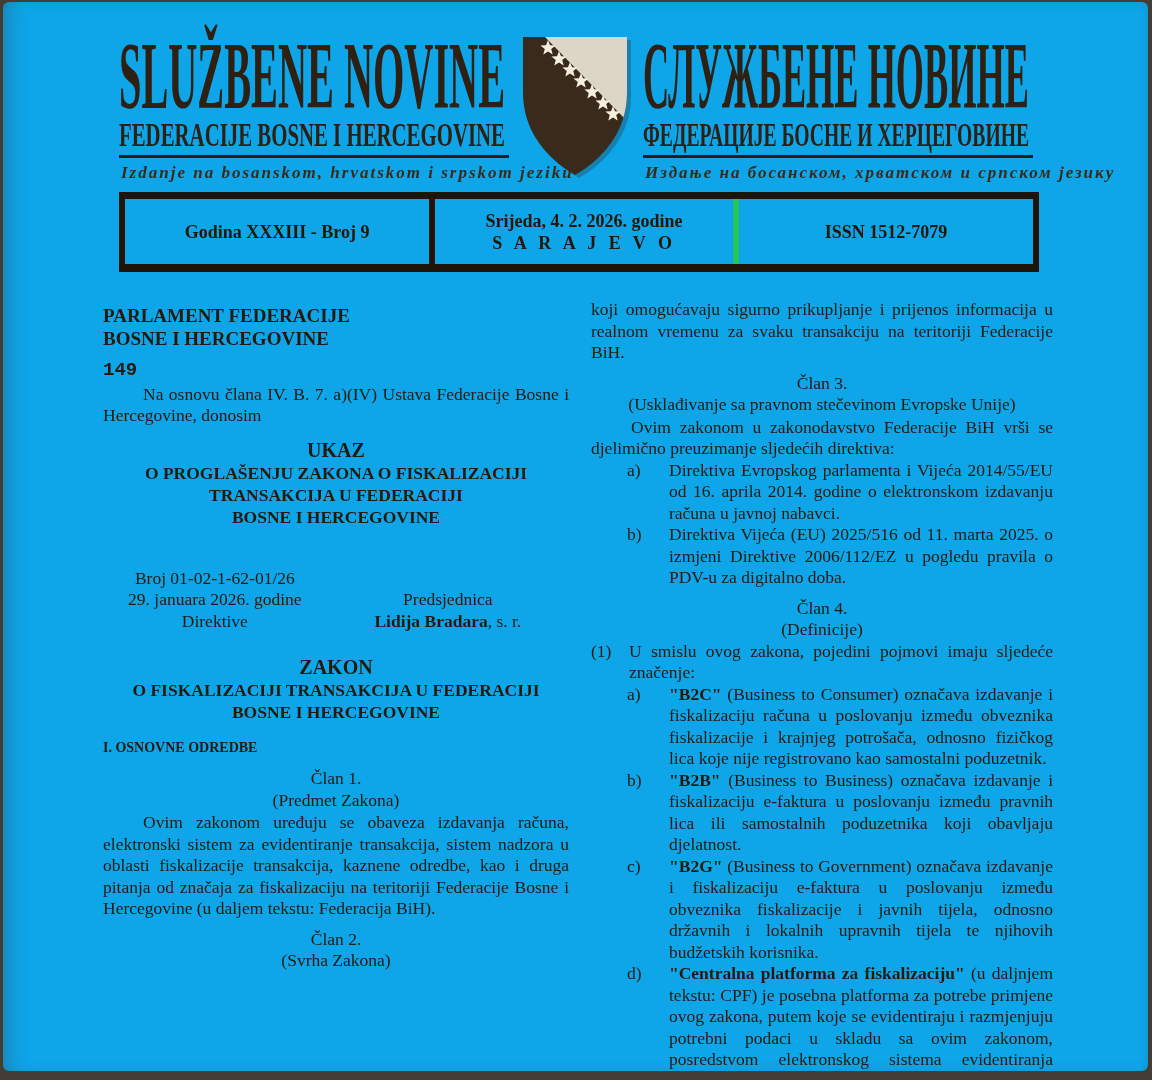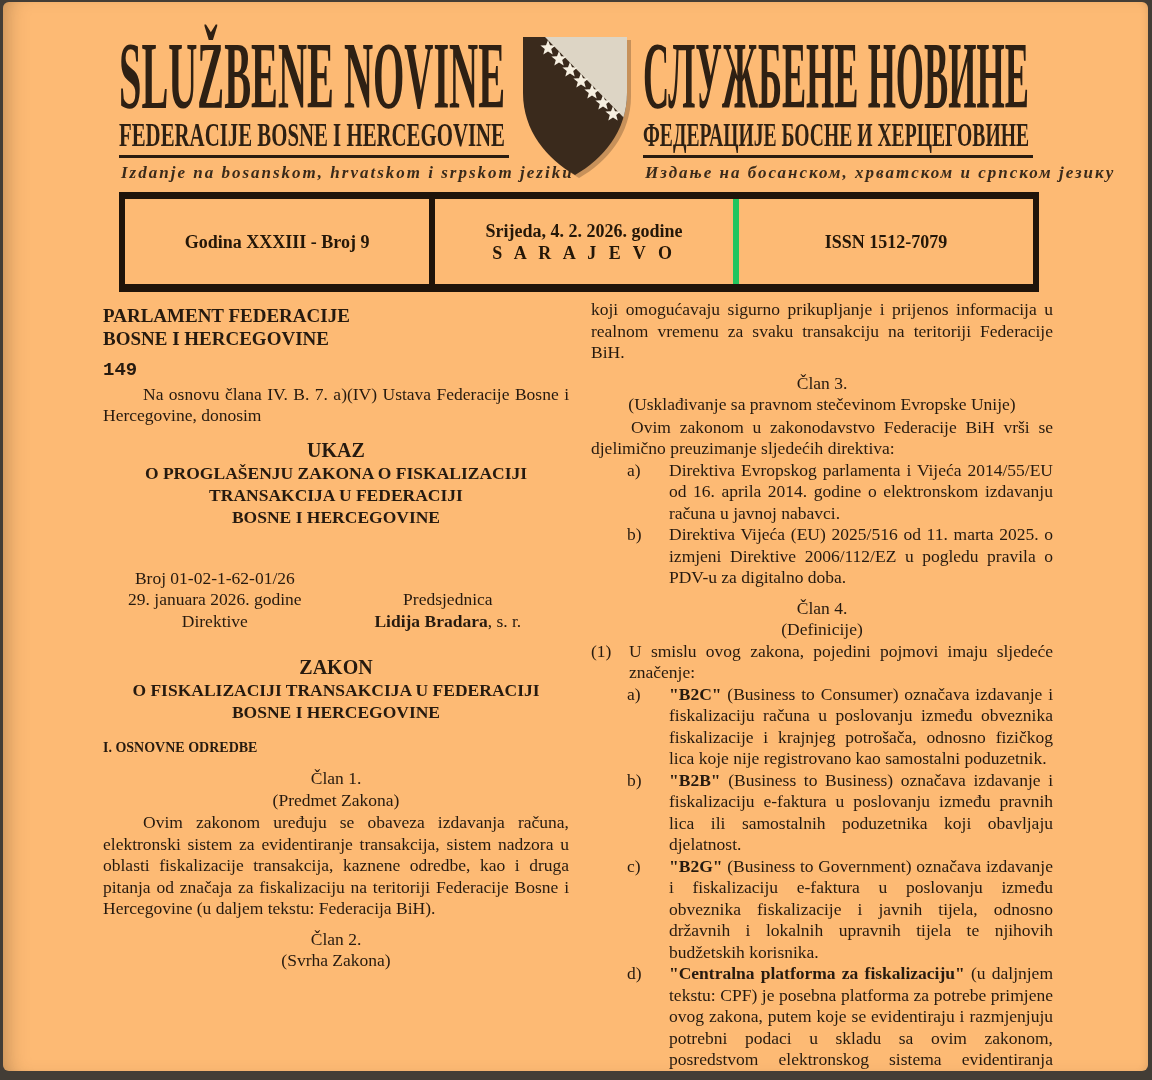--- a/index.html
+++ b/index.html
@@ -5,21 +5,21 @@
   html,body{margin:0;padding:0;}
   body{
     width:1152px;height:1080px;position:relative;
     background:#433d36;
     font-family:"Liberation Serif","DejaVu Serif",serif;
     color:#261a0f;
     overflow:hidden;
   }
   .page{
     position:absolute;top:2px;left:3px;right:4px;bottom:9px;
-    background:#fdba74;
+    background:#0ea5e9;
     border-radius:6px;
     overflow:hidden;
     box-shadow:inset 16px 0 22px -14px rgba(60,40,20,.35), inset -6px 0 10px -8px rgba(60,40,20,.25);
   }
   
   .mast-block{position:absolute;}
   .mast-title-svg,.mast-sub-svg{display:block;overflow:visible;}
   .mast-title-text{
     font-family:"Liberation Serif","DejaVu Serif",serif;
     font-weight:bold;font-size:96px;fill:#2e2013;
@@ -28,21 +28,21 @@
     font-family:"Liberation Serif","DejaVu Serif",serif;
     font-weight:bold;font-size:33px;fill:#2e2013;
   }
   .mast-rule{position:absolute;height:3px;background:#2a1c10;}
   .tagline{
     position:absolute;font-size:17px;font-weight:bold;font-style:italic;
     color:#3a2a1a;letter-spacing:2px;white-space:nowrap;
   }
   
   .infobar{
-    position:absolute;left:116px;top:190px;width:920px;height:100px;
+    position:absolute;left:116px;top:190px;width:920px;height:80px;
     box-sizing:border-box;
     border:6px solid #1f140a;border-top-width:7px;border-bottom-width:8px;
     display:flex;align-items:stretch;background:transparent;
   }
   .infocell{
     display:flex;flex-direction:column;justify-content:center;align-items:center;
     font-weight:bold;font-size:18px;color:#241708;text-align:center;line-height:22px;
   }
   .infocell.c1{width:33.5%;border-right:6px solid #1f140a;}
   .infocell.c2{width:32.8%;border-right:6px solid #22c55e;}

